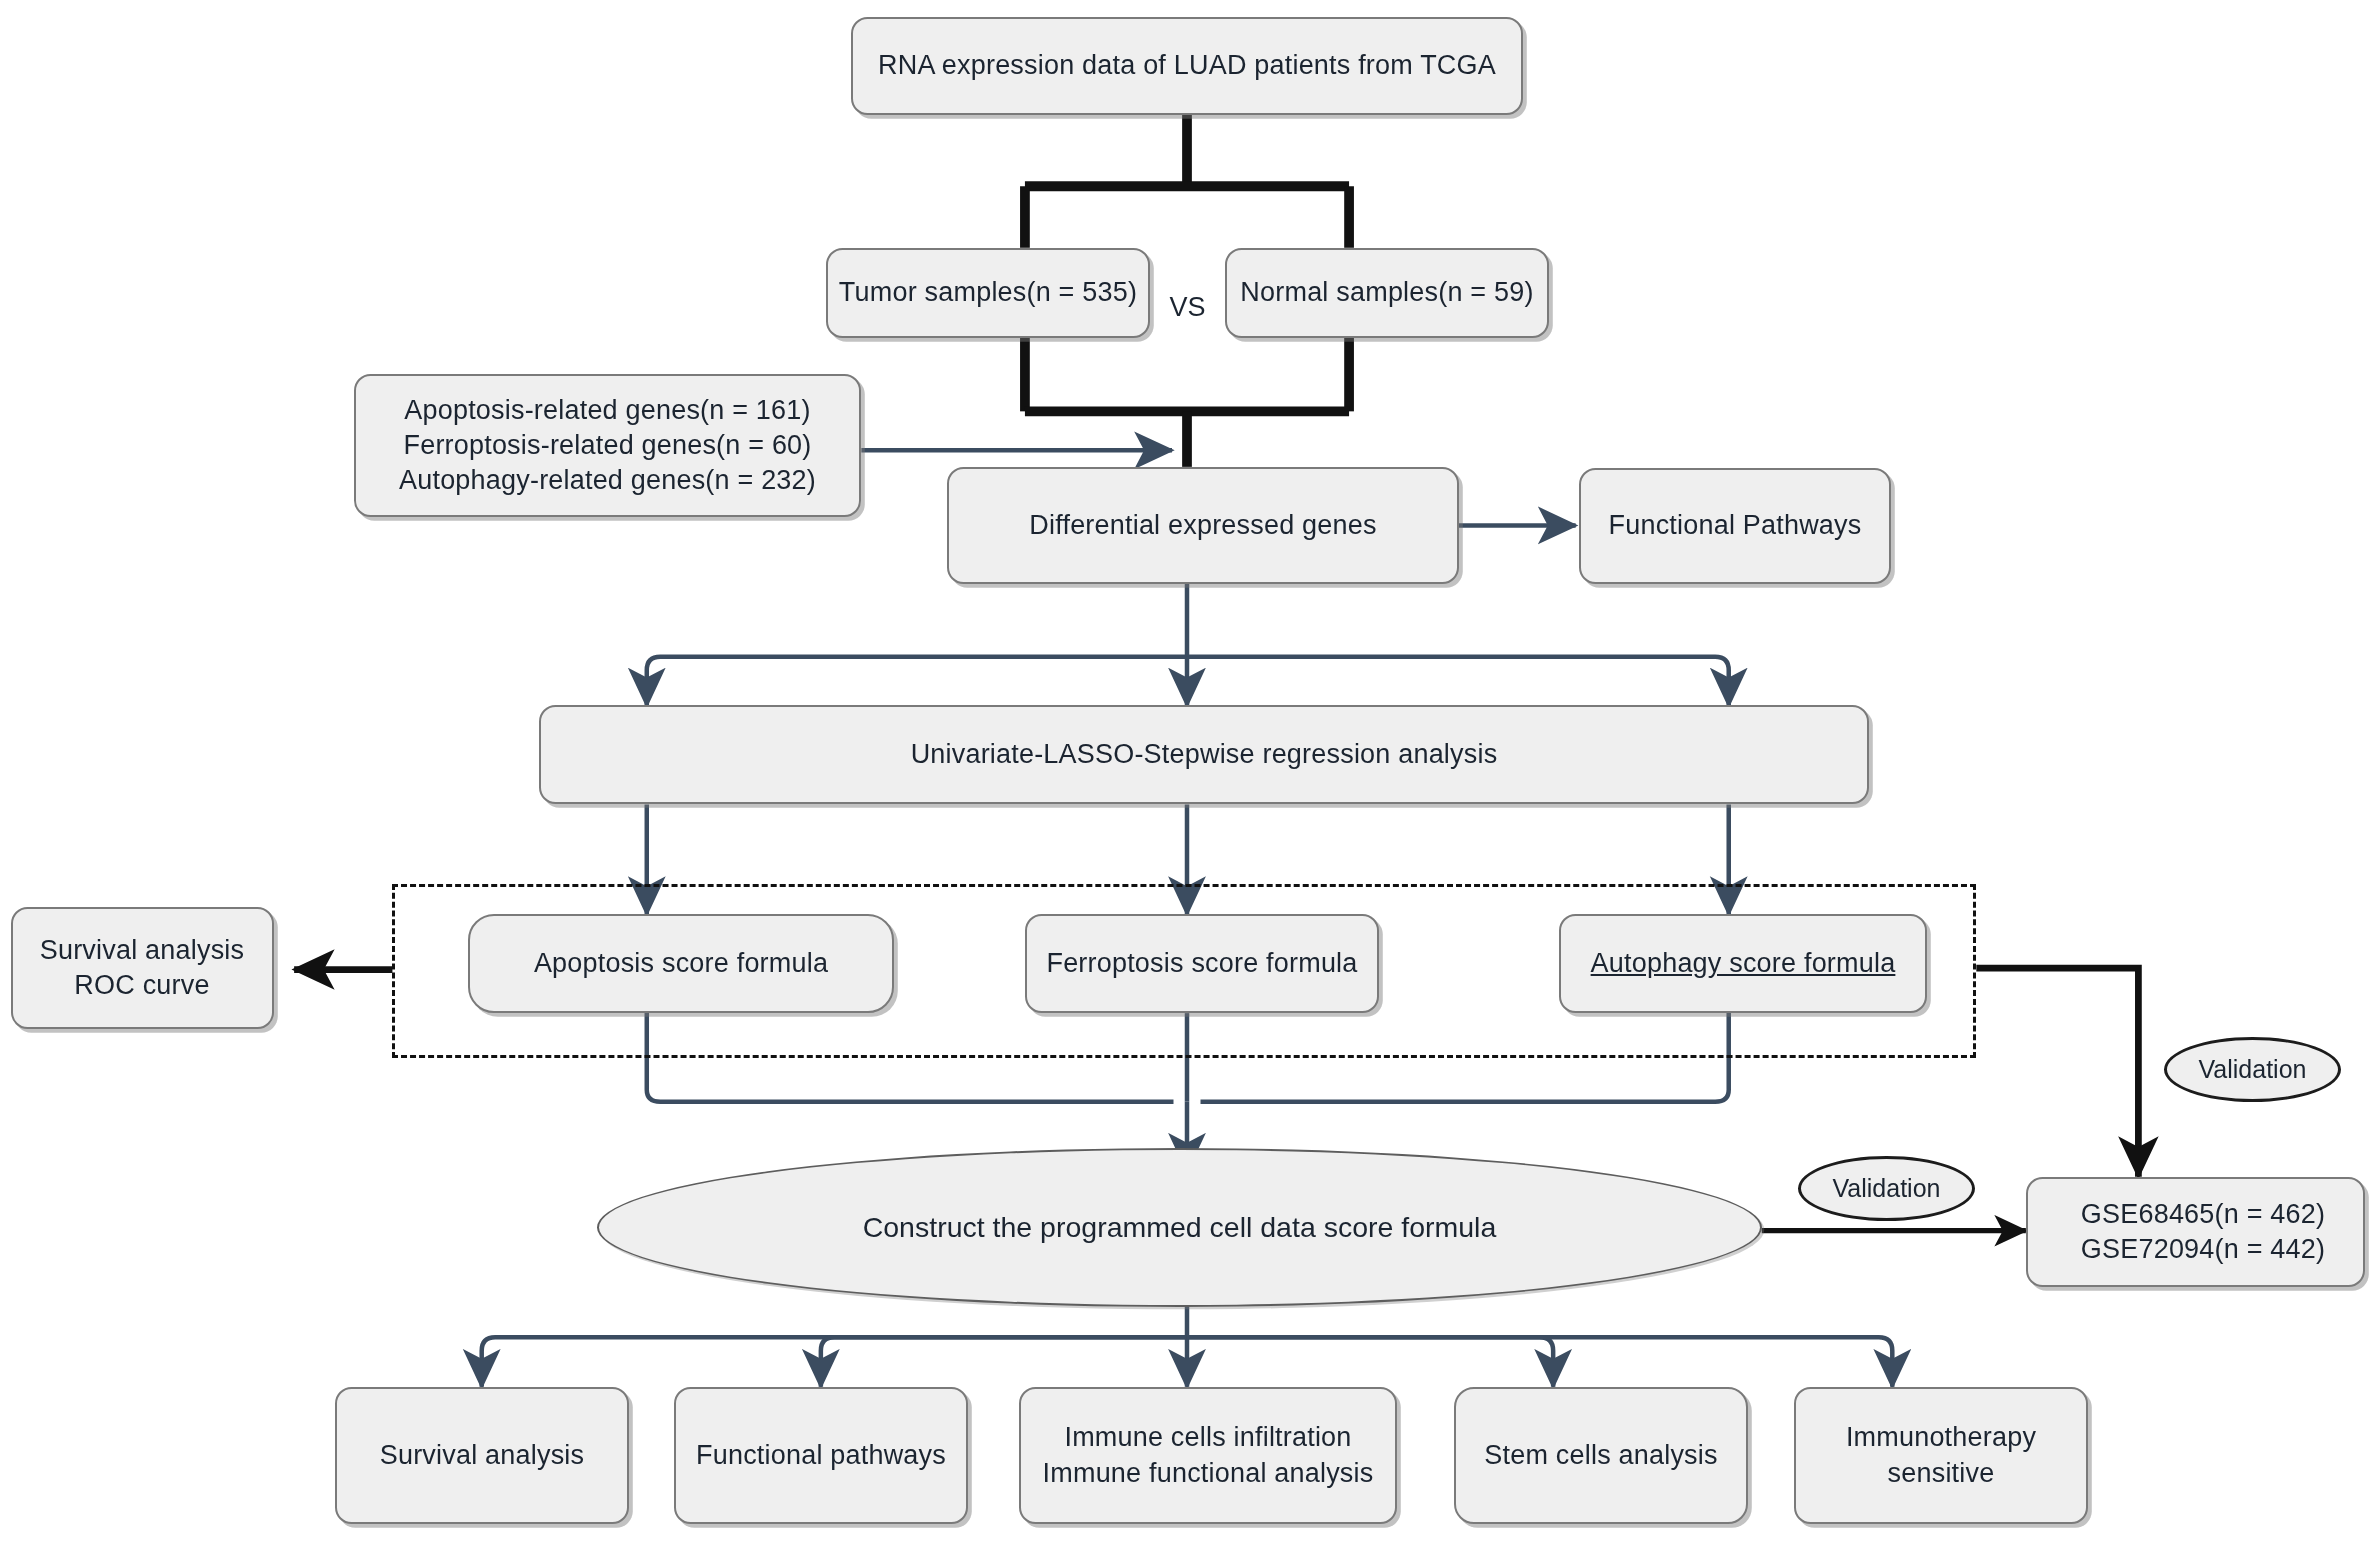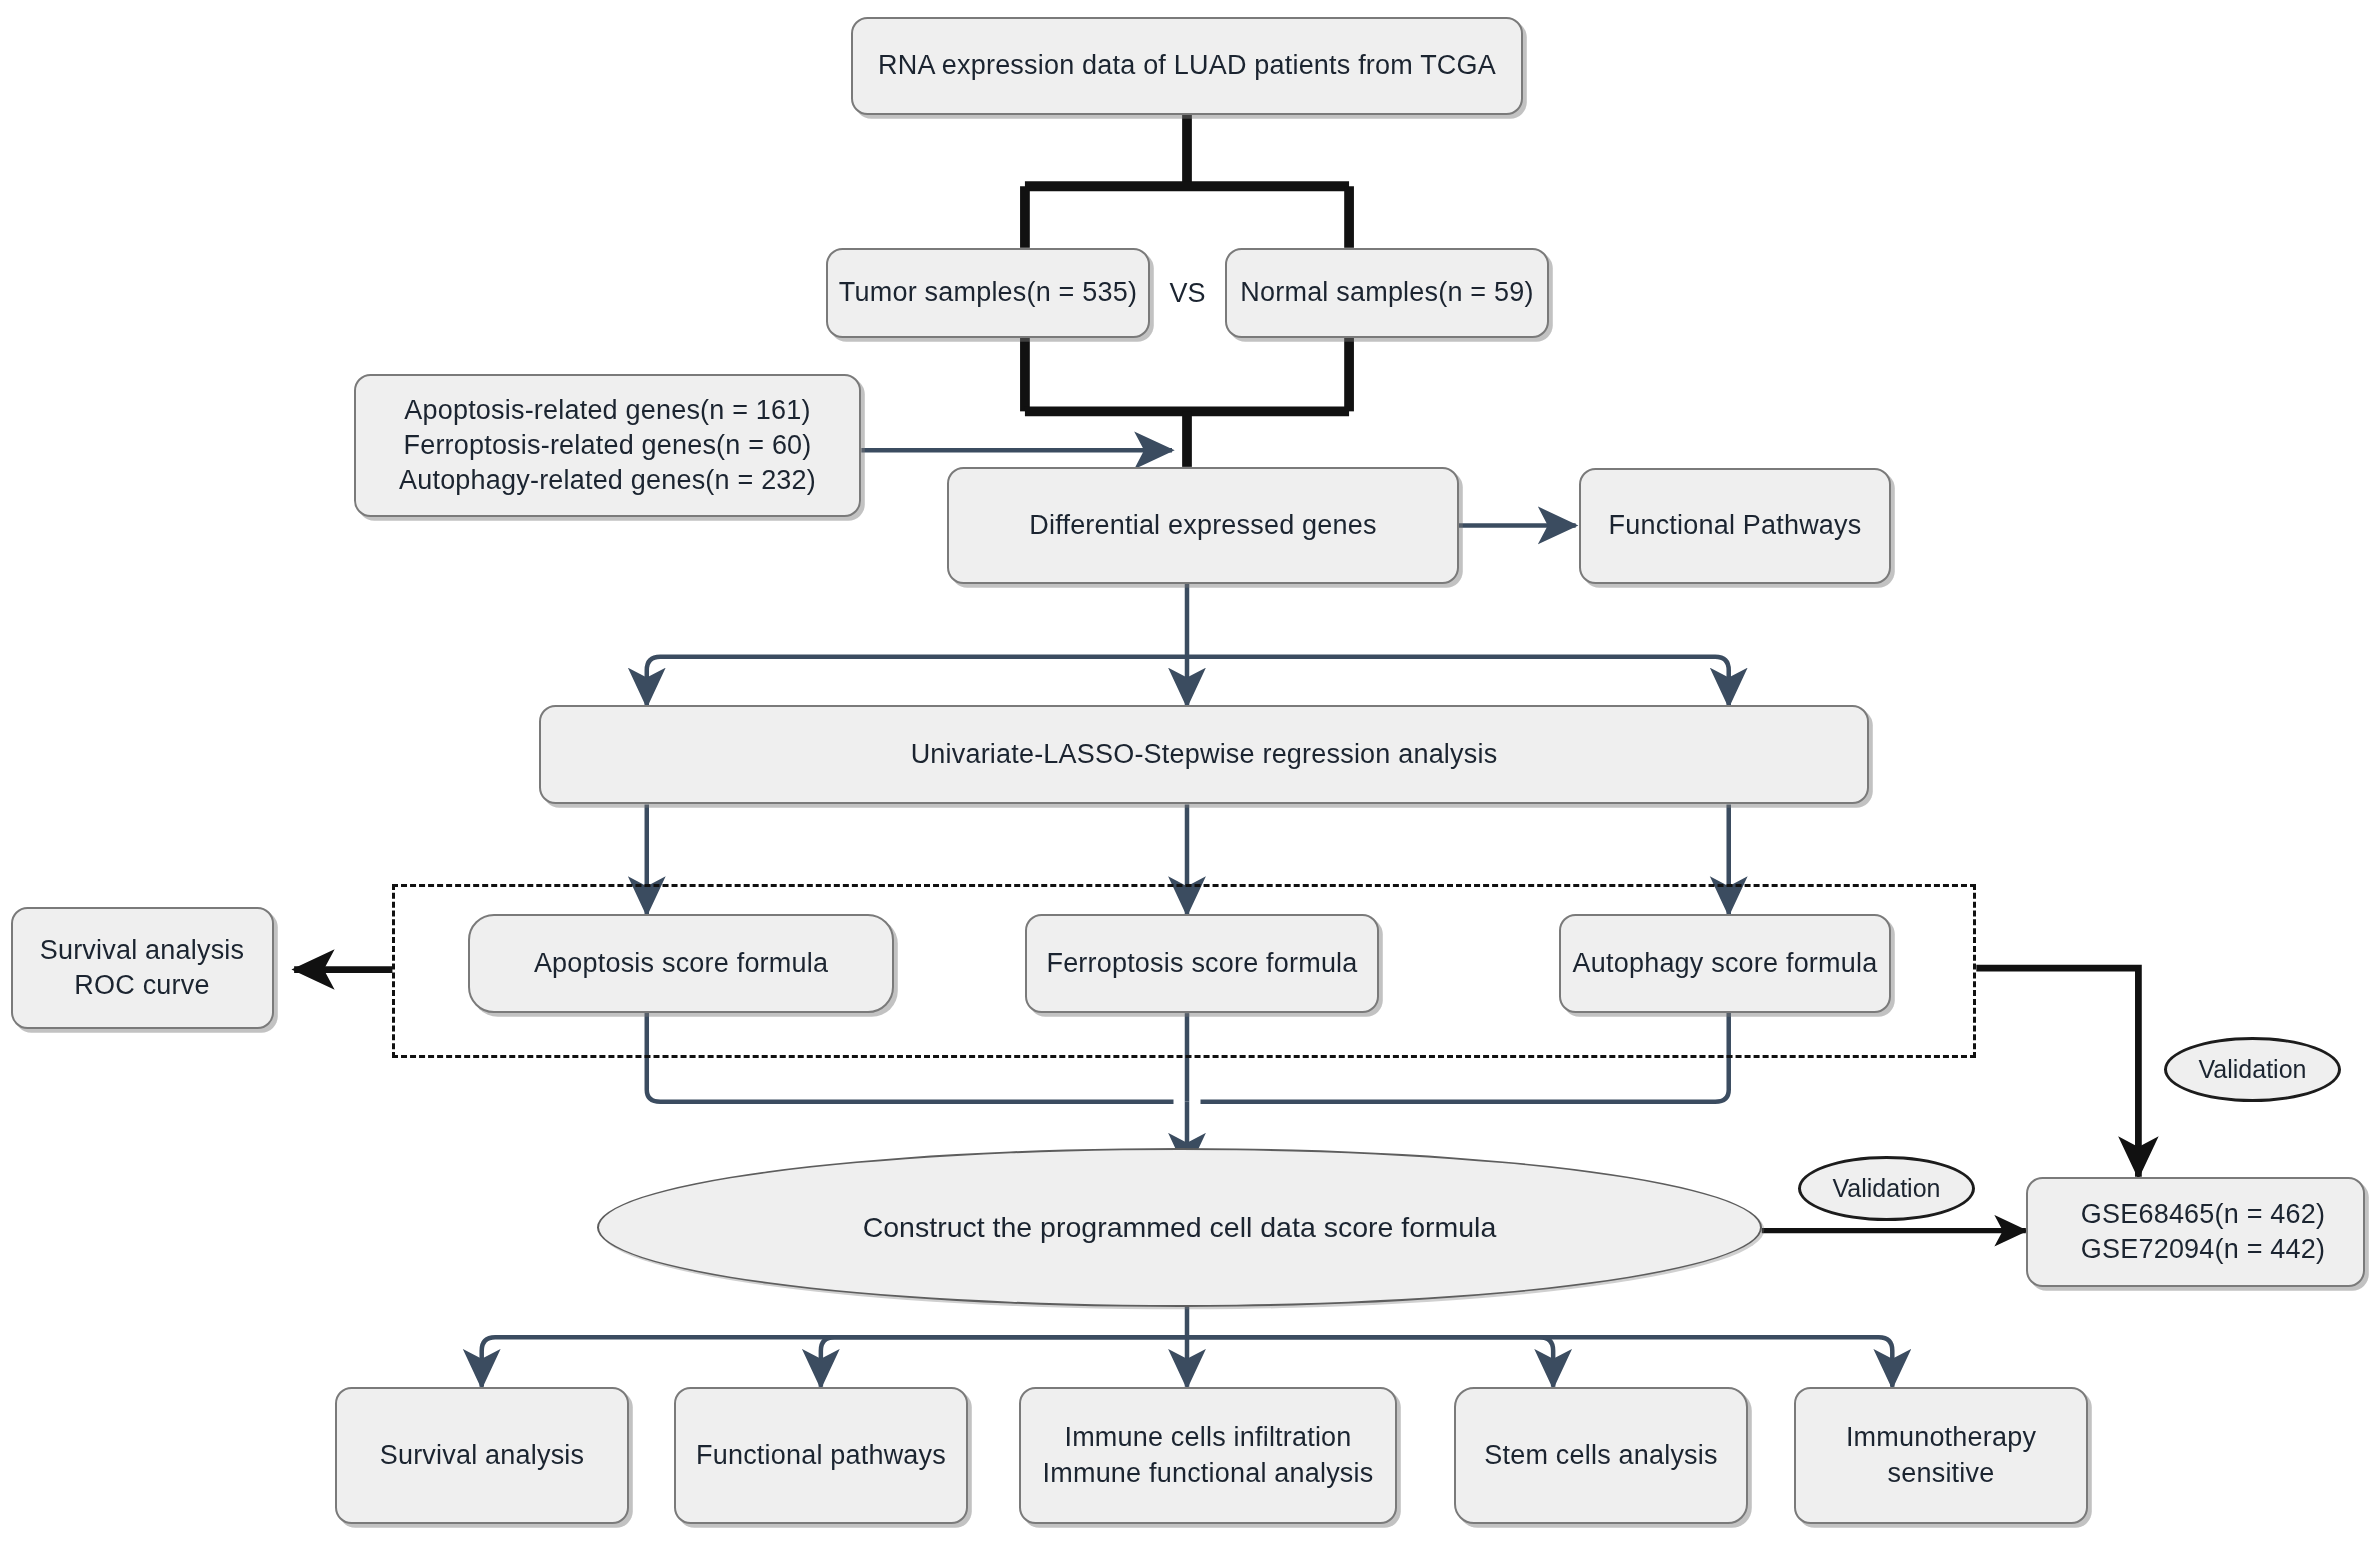--- a/index.html
+++ b/index.html
@@ -80,21 +80,21 @@
     color: #1b2430;
     font-size: 25px;
     z-index: 4;
   }
   .vs-label {
     position: absolute;
     color: #1b2430;
     font-size: 27px;
     z-index: 4;
     display: flex;
-    align-items: center;
+    align-items: flex-end;
     justify-content: center;
   }
   .dashed-region {
     position: absolute;
     box-sizing: border-box;
     border: 3.8px dashed #111111;
     background: transparent;
     z-index: 1;
   }
 </style>
@@ -214,21 +214,21 @@
   </div>
 
   <div class="node" style="left:468px; top:914px; width:426px; height:99px;border-radius:26px;">
     <span class="lines">Apoptosis score formula</span>
   </div>
 
   <div class="node" style="left:1025px; top:914px; width:354px; height:99px;">
     <span class="lines">Ferroptosis score formula</span>
   </div>
 
-  <div class="node" style="left:1559px; top:914px; width:332px; height:99px;">
+  <div class="node" style="left:1559px; top:914px; width:368px; height:99px;text-decoration:underline;">
     <span class="lines">Autophagy score formula</span>
   </div>
 
   <div class="node" style="left:10.5px; top:907px; width:263px; height:122px;">
     <span class="lines">Survival analysis
 ROC curve</span>
   </div>
 
   <div class="ellipse-node" style="left:597px; top:1148px; width:1165px; height:159px;">
     <span class="lines">Construct the programmed cell data score formula</span>

